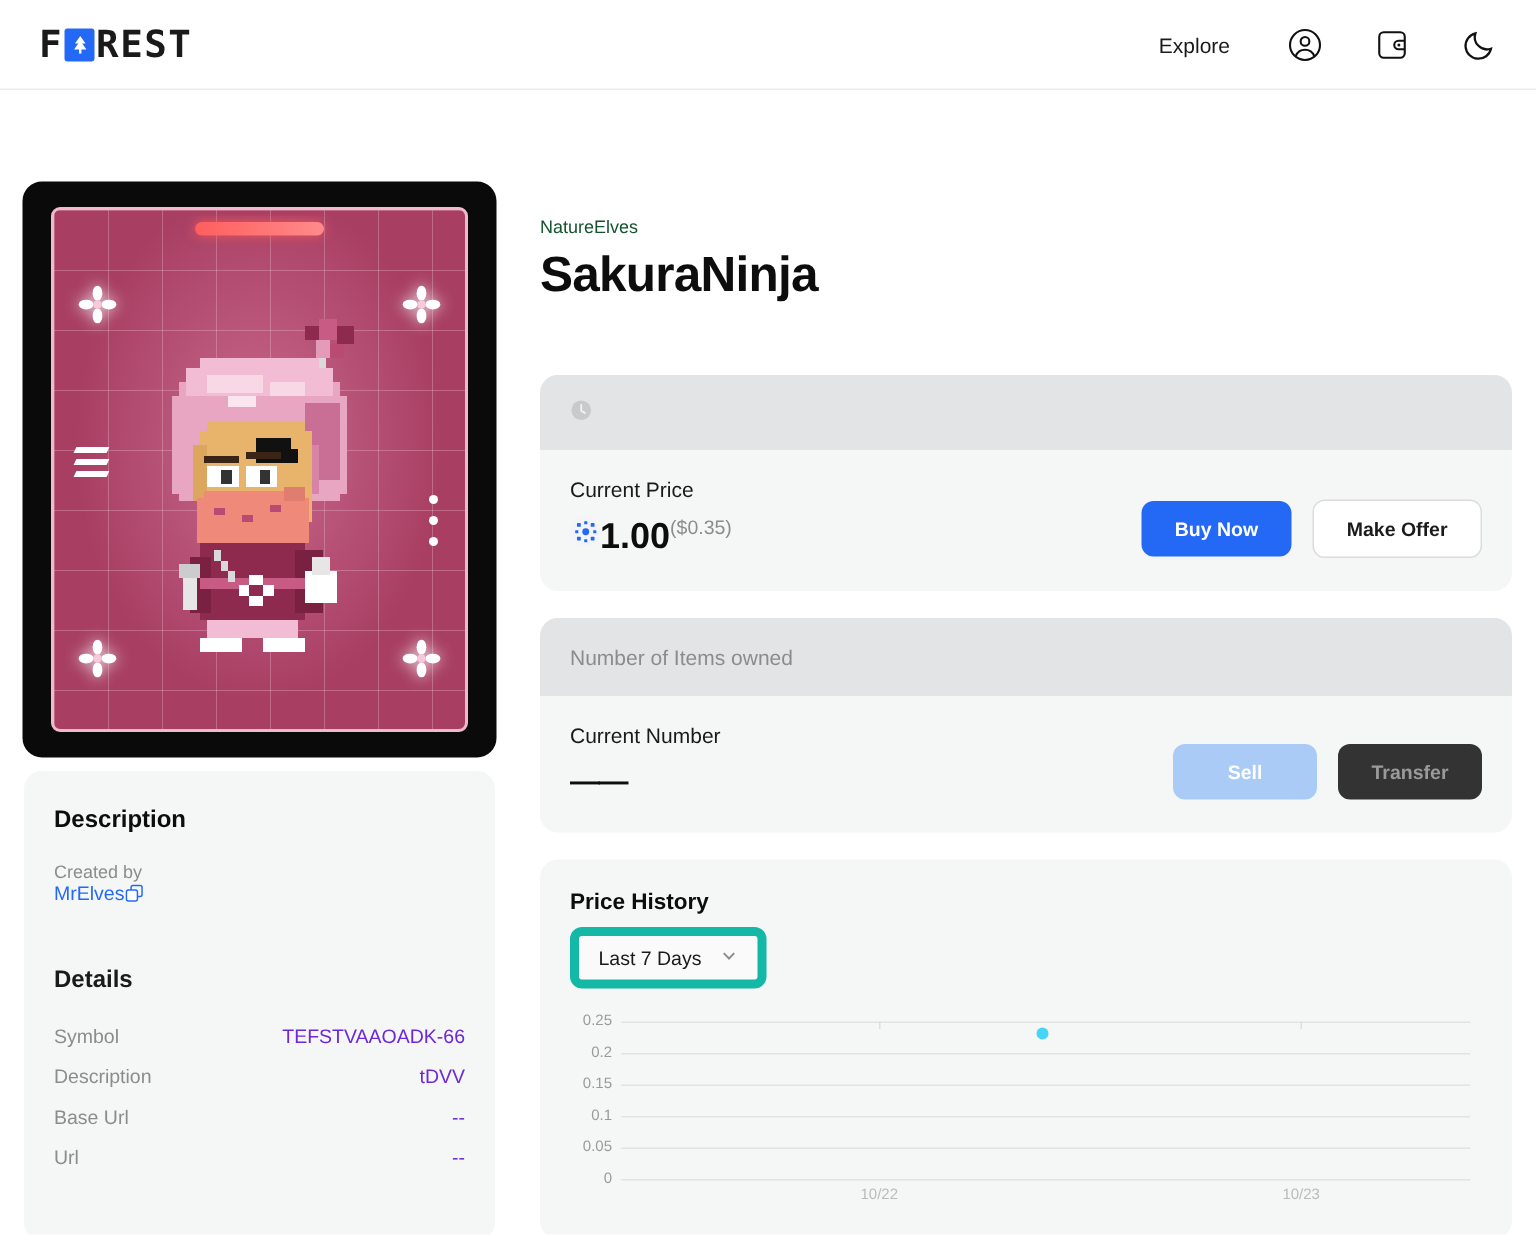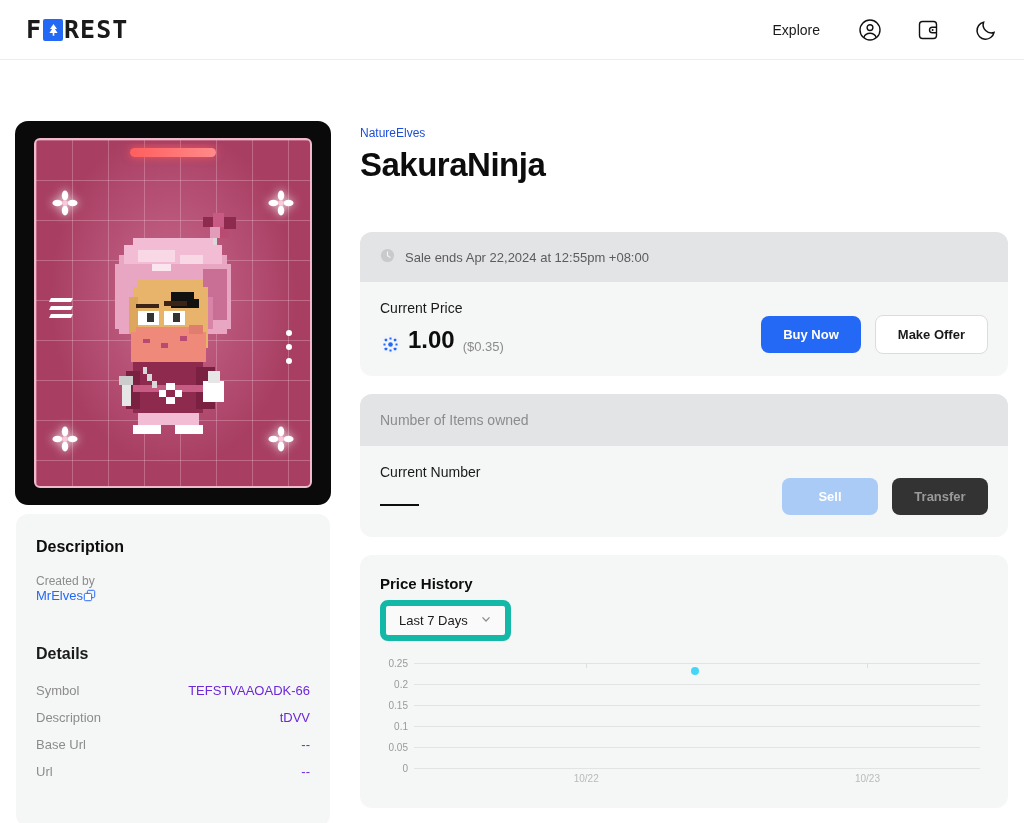--- a/index.html
+++ b/index.html
@@ -128,39 +128,39 @@
   .copy-icon { cursor: pointer; display: flex; }
   .details-title { font-size: 16px; font-weight: 700; margin: 42px 0 14px; }
   .detail-row {
     display: flex; justify-content: space-between; align-items: center;
     font-size: 13px; padding: 6px 0;
   }
   .detail-key { color: #8c8c8c; }
   .detail-val { color: #6d28d9; }
 
   
-  .collection-name { font-size: 12px; color: #1d4ed8; margin-bottom: 6px; }
+  .collection-name { font-size: 12px; color: #14532d; margin-bottom: 6px; margin-top: 18px; }
   .nft-title { font-size: 33px; font-weight: 700; letter-spacing: -.5px; color: #0d0d0d; }
 
   .sale-card {
     margin-top: 48px;
     background: #f5f6f6;
     border-radius: 12px;
     overflow: hidden;
   }
   .sale-banner {
     background: #e3e4e6;
     padding: 16px 20px;
     display: flex; align-items: center; gap: 10px;
     font-size: 13px; color: #5c5c5c;
   }
   .price-body { padding: 18px 20px 22px; display: flex; align-items: flex-end; }
   .price-left { flex: 1 1 auto; }
   .price-label { font-size: 14px; color: #1a1a1a; margin-bottom: 10px; }
-  .price-row { display: flex; align-items: flex-end; gap: 8px; }
+  .price-row { display: flex; align-items: flex-start; }
   .token-icon {
     width: 20px; height: 20px; border-radius: 50%;
     background: #f2f4f8; display: flex; align-items: center; justify-content: center;
   }
   .price-value { font-size: 24px; font-weight: 700; color: #0d0d0d; }
   .price-usd { font-size: 13px; color: #8c8c8c; }
   .price-actions { display: flex; gap: 14px; align-items: center; }
   .btn {
     border-radius: 8px; font-size: 13px; font-weight: 700;
     padding: 11px 22px; cursor: pointer; border: none;
@@ -433,21 +433,20 @@
     <h1 class="nft-title">SakuraNinja</h1>
 
     <div class="sale-card">
       <div class="sale-banner">
         <span>
           <svg width="15" height="15" viewBox="0 0 16 16">
             <circle cx="8" cy="8" r="7" fill="#c9cacc"></circle>
             <path d="M8 4.2v4.1l2.6 1.6" stroke="#f2f3f4" stroke-width="1.3" fill="none" stroke-linecap="round"></path>
           </svg>
         </span>
-        <span>Sale ends Apr 22,2024 at 12:55pm +08:00</span>
       </div>
 
       <div class="price-body">
         <div class="price-left">
           <div class="price-label">Current Price</div>
           <div class="price-row">
             <span class="token-icon">
               <svg width="15" height="15" viewBox="0 0 20 20">
                 <g fill="#2469f6">
                   <circle cx="10" cy="10" r="3.1"></circle>

